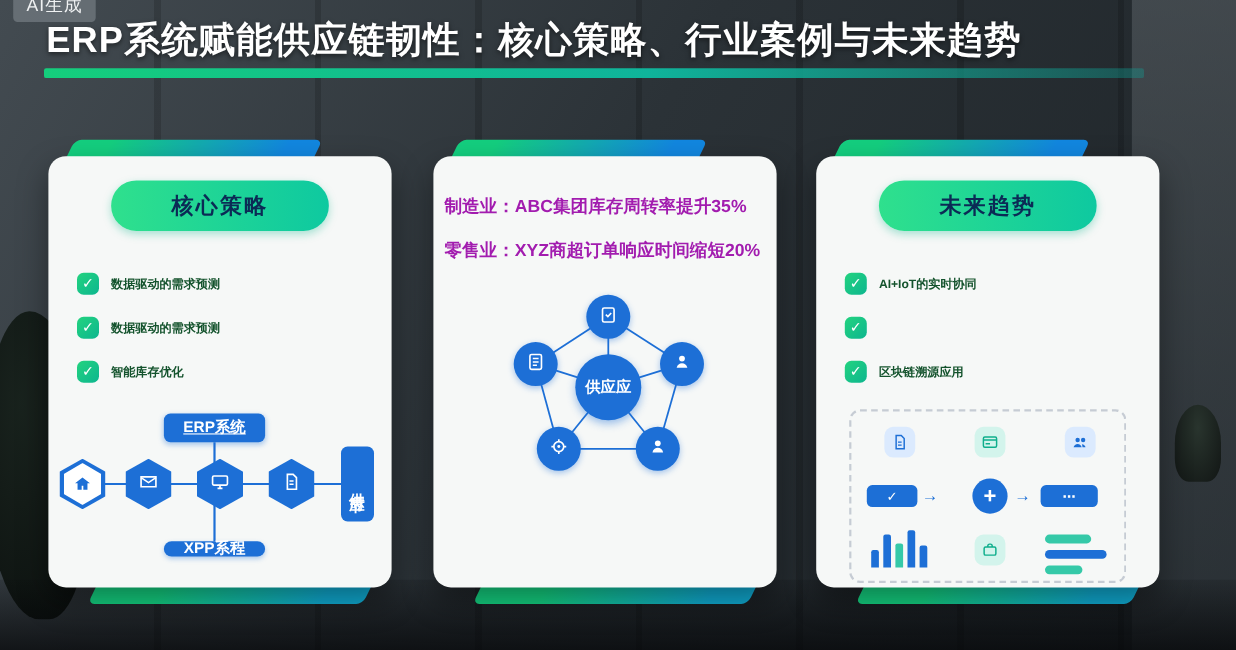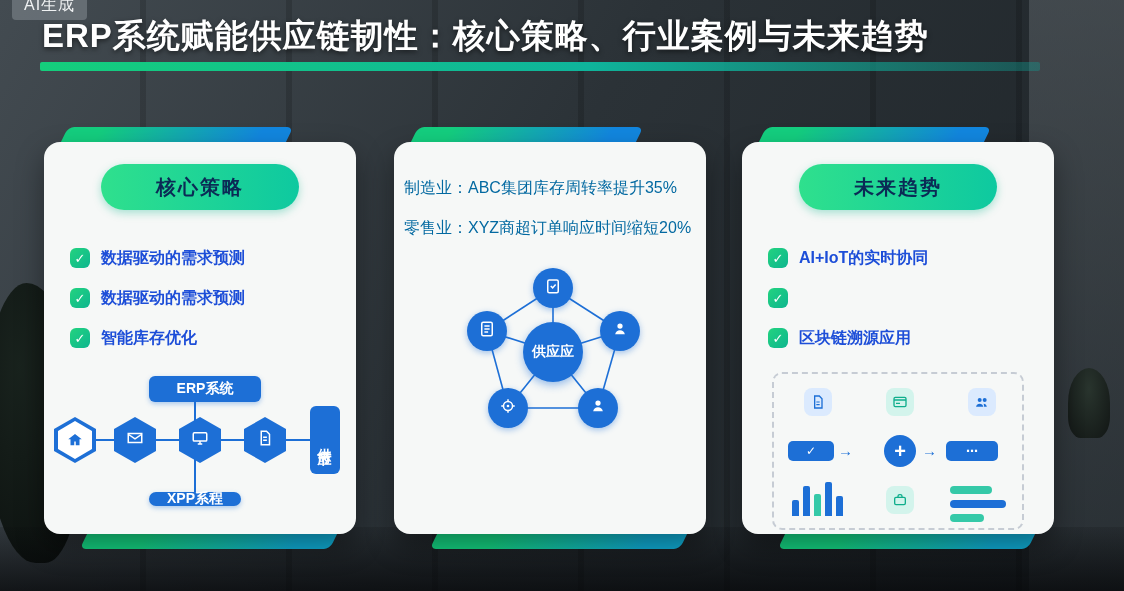--- a/index.html
+++ b/index.html
@@ -48,31 +48,31 @@
     background:linear-gradient(90deg,#2fe08d,#0ec9a0);
     display:flex; align-items:center; justify-content:center;
     font-size:20px; font-weight:800; color:#0b2a55; letter-spacing:2px;
     box-shadow:0 3px 8px rgba(14,180,140,.35); }
   .bullets { margin-top:28px; padding-left:26px; }
   .bullet-row { display:flex; align-items:center; gap:11px; height:40px; }
   .chk { width:20px; height:20px; border-radius:6px; flex:0 0 20px;
     background:linear-gradient(135deg,#23d37f,#0db68f);
     color:#fff; font-size:13px; font-weight:800;
     display:flex; align-items:center; justify-content:center; }
-  .bullet-text { font-size:16px; font-weight:600; color:#1d4ed8; }
+  .bullet-text { font-size:11px; font-weight:600; color:#14532d; }
   .cases { margin-top:26px; padding:0 10px; }
-  .case-line { font-size:16px; font-weight:400; color:#0369a1; height:40px;
+  .case-line { font-size:16px; font-weight:700; color:#a21caf; height:40px;
     display:flex; align-items:center; white-space:nowrap; }
   
   .diagram1 { position:relative; width:312px; height:150px; margin-top:18px; }
   .d1-lines { position:absolute; left:0; top:0; }
   .bluebox { position:absolute; background:#1d6fd6; border-radius:6px; color:#fff;
     font-size:14px; font-weight:700; display:flex; align-items:center; justify-content:center;
     box-shadow:0 2px 5px rgba(29,111,214,.35); }
-  .d1-top { left:105px; top:0; width:112px; height:26px; }
+  .d1-top { left:105px; top:0; width:92px; height:26px;text-decoration:underline; }
   .d1-bottom { left:105px; top:116px; width:92px; height:14px;border-radius:10px; }
   .vbox { position:absolute; left:266px; top:30px; width:30px; height:68px;
     background:#1d6fd6; border-radius:6px; color:#fff; font-size:14px; font-weight:700;
     writing-mode:vertical-rl; text-orientation:upright;
     display:flex; align-items:center; justify-content:center; letter-spacing:2px; }
   .hex { position:absolute; top:41px; width:42px; height:46px;
     clip-path:polygon(50% 0,100% 26%,100% 74%,50% 100%,0 74%,0 26%);
     background:#1d6fd6; display:flex; align-items:center; justify-content:center; color:#fff; }
   .hex-in { width:34px; height:38px;
     clip-path:polygon(50% 0,100% 26%,100% 74%,50% 100%,0 74%,0 26%);

